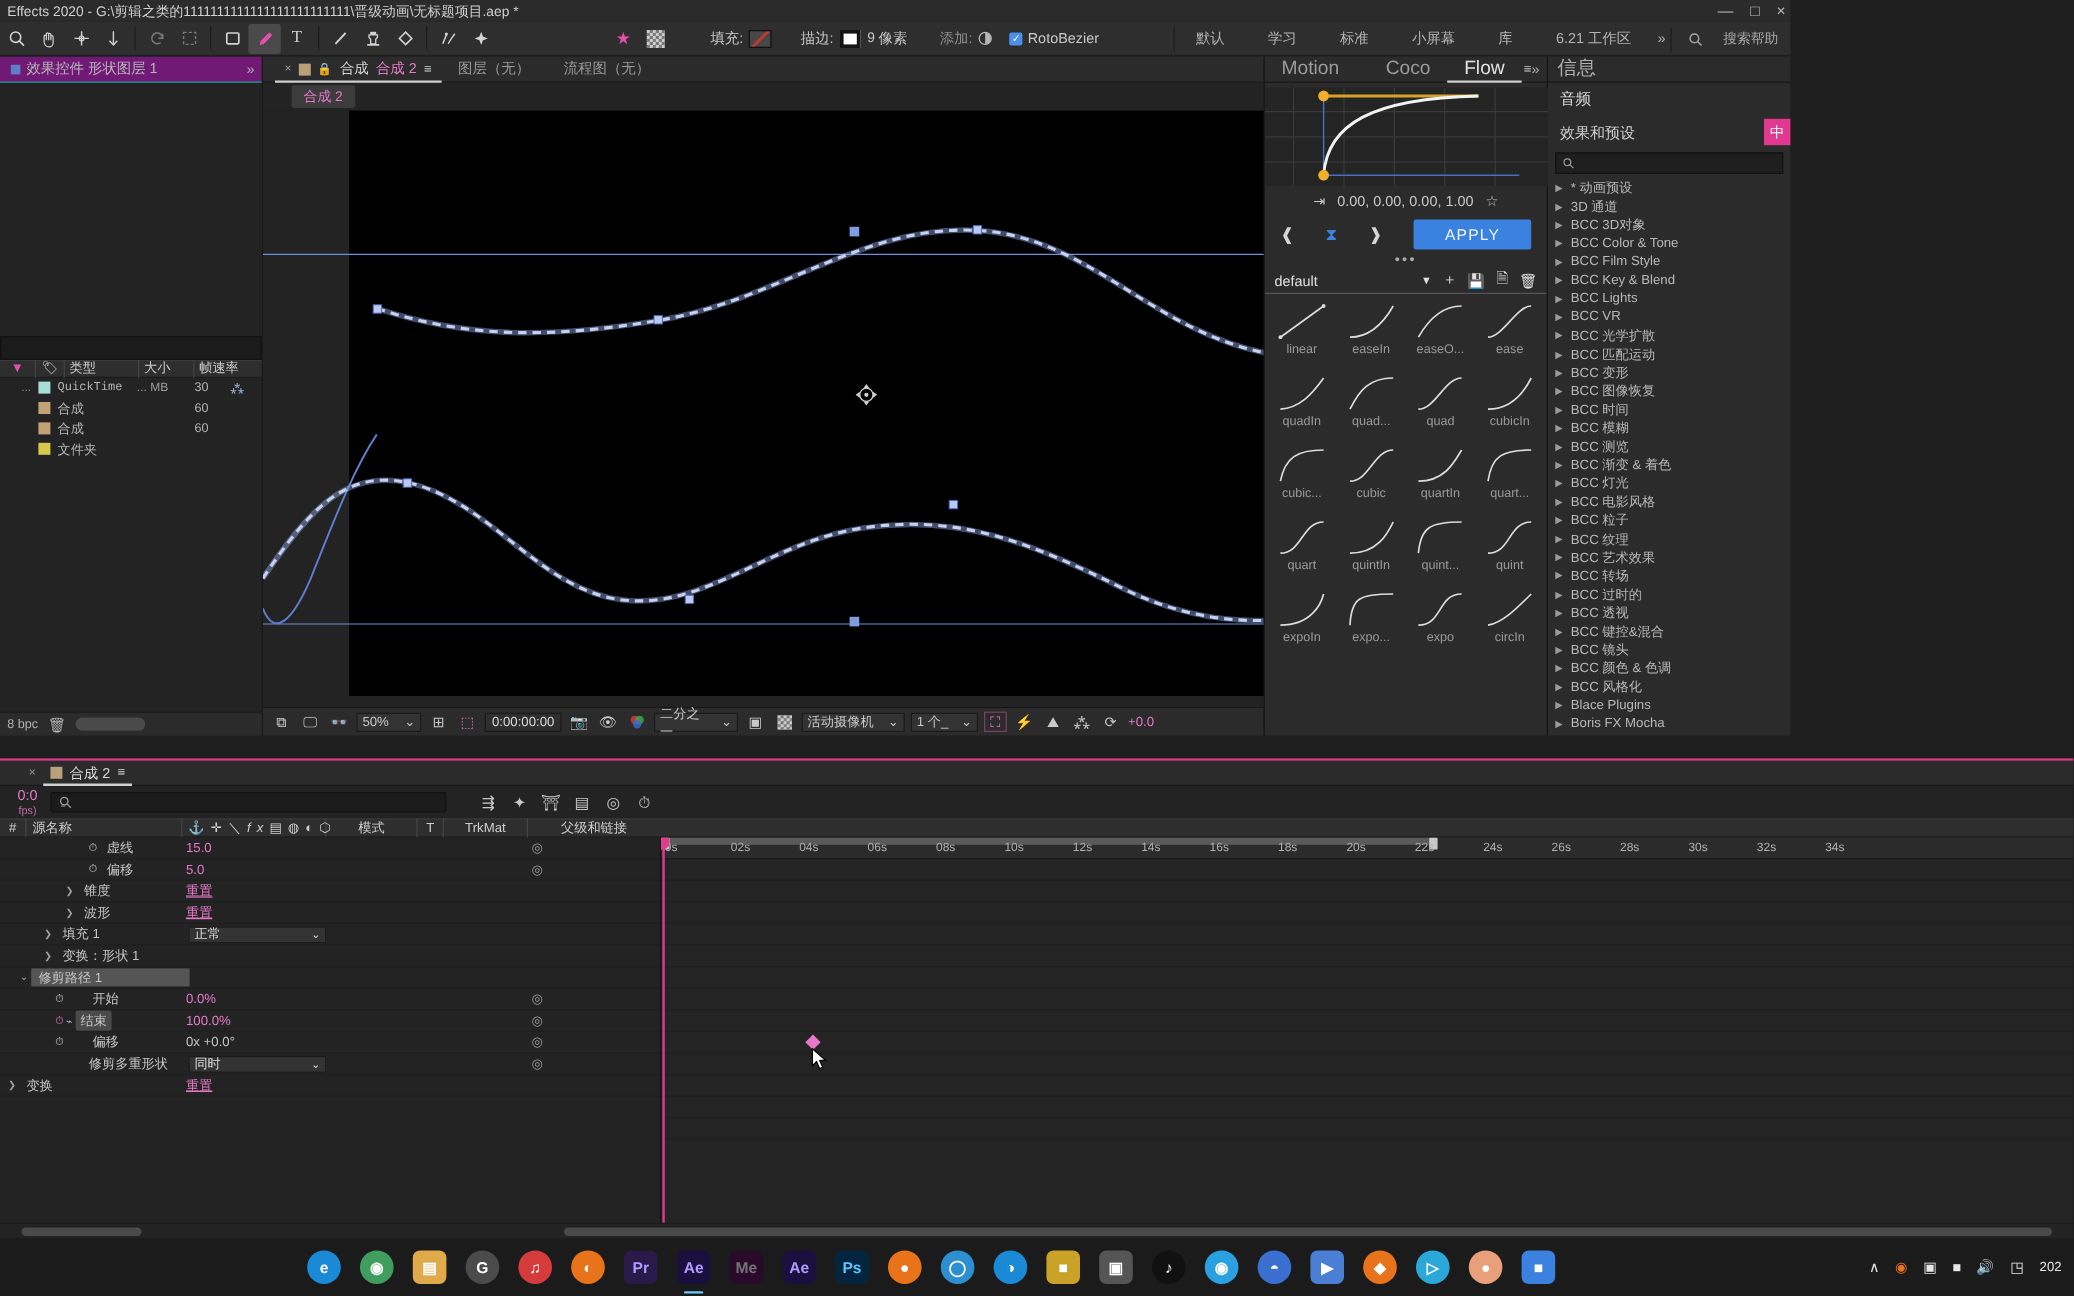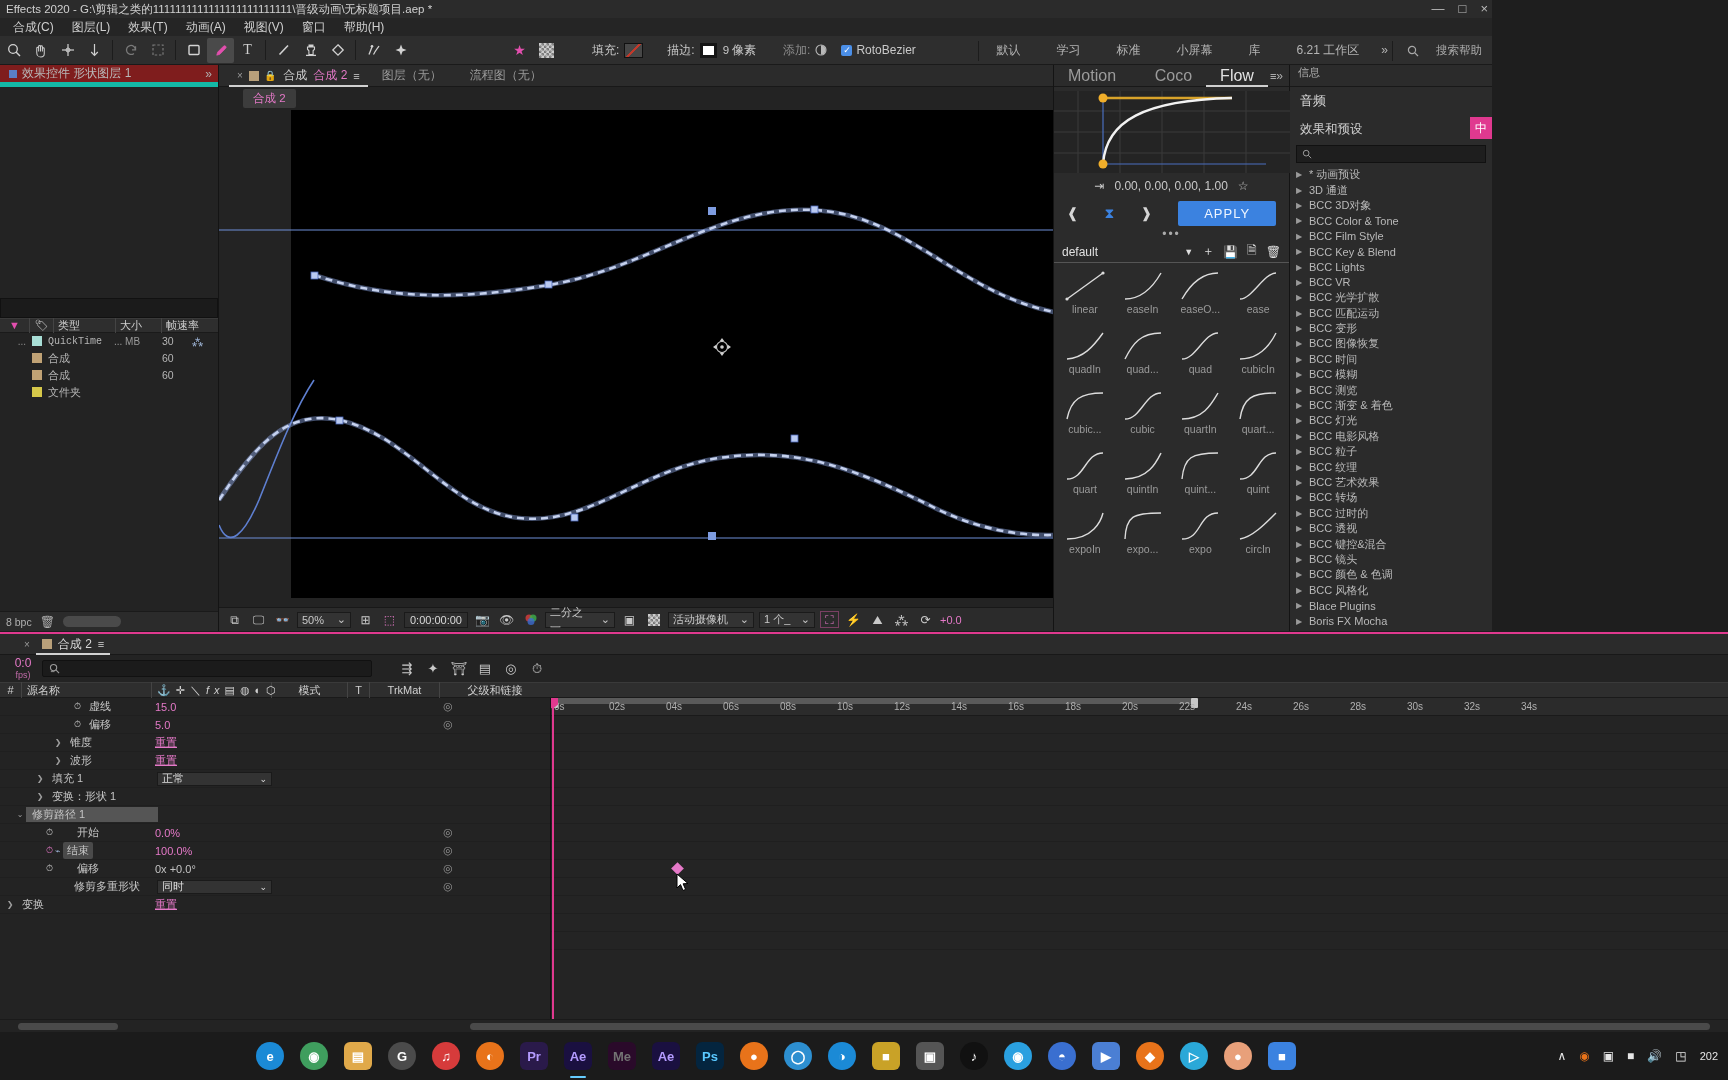--- a/index.html
+++ b/index.html
@@ -51,21 +51,21 @@
   .star-pink { color:#e24fae; font-size:14px; }
   .checker { width:15px; height:15px;
     background-image:linear-gradient(45deg,#777 25%,transparent 25%),linear-gradient(-45deg,#777 25%,transparent 25%),linear-gradient(45deg,transparent 75%,#777 75%),linear-gradient(-45deg,transparent 75%,#777 75%);
     background-size:5px 5px; background-position:0 0,0 2.5px,2.5px -2.5px,-2.5px 0px; background-color:#ccc; }
 
   
   .main { display:flex; height:566px; background:#1b1b1b; }
 
   
   .leftcol { width:219px; background:#232323; border-right:1px solid #141414; display:flex; flex-direction:column; }
-  .panel-tabbar { height:22px; background:#7f1d1d; display:flex; align-items:center; padding:0 6px; border-bottom:5px solid #14b8a6; }
+  .panel-tabbar { height:22px; background:#701a75; display:flex; align-items:center; padding:0 6px; border-bottom:1px solid #14b8a6; }
   .ptab { display:flex; align-items:center; gap:5px; font-size:12px; color:#b8b8b8; padding:0 3px; }
   .ptab .sq { width:8px; height:8px; background:#5b7ec4; }
   .ptab-arrows { margin-left:auto; color:#b0b0b0; font-size:12px; }
   .ec-body { flex:1 1 auto; background:#232323; }
   .proj-search { height:20px; margin:0; background:#1b1b1b; border:1px solid #111; }
   .proj-hdr { height:15px; background:#2e2e2e; display:flex; align-items:center; font-size:11px; color:#cfcfcf; border-top:1px solid #3a3a3a; border-bottom:1px solid #1a1a1a; }
   .proj-hdr .cell { border-right:1px solid #444; height:15px; line-height:15px; padding:0 4px; }
   .proj-row { height:17px; display:flex; align-items:center; font-size:11px; color:#b5b5b5; }
   .proj-row .cswatch { width:10px; height:10px; margin:0 6px; }
   .proj-footer { height:20px; background:#2b2b2b; display:flex; align-items:center; gap:8px; padding:0 6px; font-size:10.5px; color:#b0b0b0; border-top:1px solid #1a1a1a; }
@@ -106,21 +106,21 @@
   .flow-dots { text-align:center; color:#aaa; font-size:12px; height:14px; letter-spacing:2px; }
   .preset-bar { height:22px; display:flex; align-items:center; gap:9px; padding:0 8px; border-bottom:1px solid #555; font-size:12px; color:#e0e0e0; }
   .preset-bar .spacer { flex:1 1 auto; }
   .preset-grid { flex:1 1 auto; overflow:hidden; display:grid; grid-template-columns:repeat(4,1fr); gap:0px; padding:2px 2px 0 2px; align-content:start; }
   .pcell { height:60px; display:flex; flex-direction:column; align-items:center; justify-content:flex-start; }
   .pcell svg { display:block; }
   .pcell .lbl { font-size:10.5px; color:#9a9a9a; margin-top:-2px; }
 
   
   .fxcol { width:203px; background:#2b2b2b; border-left:1px solid #141414; display:flex; flex-direction:column; }
-  .fx-tabbar { height:22px; background:#2b2b2b; display:flex; align-items:flex-start; padding:0 8px; border-bottom:1px solid #181818; font-size:11px; color:#b0b0b0; }
+  .fx-tabbar { height:22px; background:#2b2b2b; display:flex; align-items:flex-start; padding:0 8px; border-bottom:1px solid #181818; font-size:16px; color:#b0b0b0; }
   .fx-title { height:28px; display:flex; align-items:center; padding:0 10px; font-size:13px; color:#d8d8d8; }
   .fx-sub { height:28px; display:flex; align-items:center; padding:0 10px; font-size:12.5px; color:#d0d0d0; position:relative; }
   .fx-badge { position:absolute; right:0px; top:2px; width:22px; height:22px; background:#e0398f; color:#fff; display:flex; align-items:center; justify-content:center; font-size:12px; }
   .fx-search { height:18px; margin:2px 6px 4px 6px; background:#1e1e1e; border:1px solid #111; display:flex; align-items:center; gap:4px; padding:0 5px; color:#9a9a9a; font-size:11px; }
   .fx-list { flex:1 1 auto; overflow:hidden; }
   .fx-item { height:15.4px; display:flex; align-items:center; gap:5px; padding-left:6px; font-size:11px; color:#b9b9b9; }
   .fx-item .tri { color:#9a9a9a; font-size:8px; width:8px; }
 
   
   .timeline { position:absolute; left:0; top:632px; width:1728px; height:400px; background:#232323; border-top:2px solid #e0398f; display:flex; flex-direction:column; }
@@ -173,29 +173,20 @@
 
   <div class="titlebar">
     <span>Effects 2020 - G:\剪辑之类的1111111111111111111111111\晋级动画\无标题项目.aep *</span>
     <div class="wbtns">
       <span>—</span>
       <span>□</span>
       <span>×</span>
     </div>
   </div>
 
-  <div class="menubar">
-    <div class="mi">合成(C)</div>
-    <div class="mi">图层(L)</div>
-    <div class="mi">效果(T)</div>
-    <div class="mi">动画(A)</div>
-    <div class="mi">视图(V)</div>
-    <div class="mi">窗口</div>
-    <div class="mi">帮助(H)</div>
-  </div>
 
   <div class="toolbar">
     <div class="tool">
       <svg width="14" height="14" viewBox="0 0 14 14">
           <circle cx="6" cy="6" r="4.3" fill="none" stroke="#d2d2d2" stroke-width="1.3"></circle>
           <line x1="9" y1="9" x2="13" y2="13" stroke="#d2d2d2" stroke-width="1.4"></line>
         </svg>
     </div>
     <div class="tool">
       <svg width="15" height="15" viewBox="0 0 16 16">

